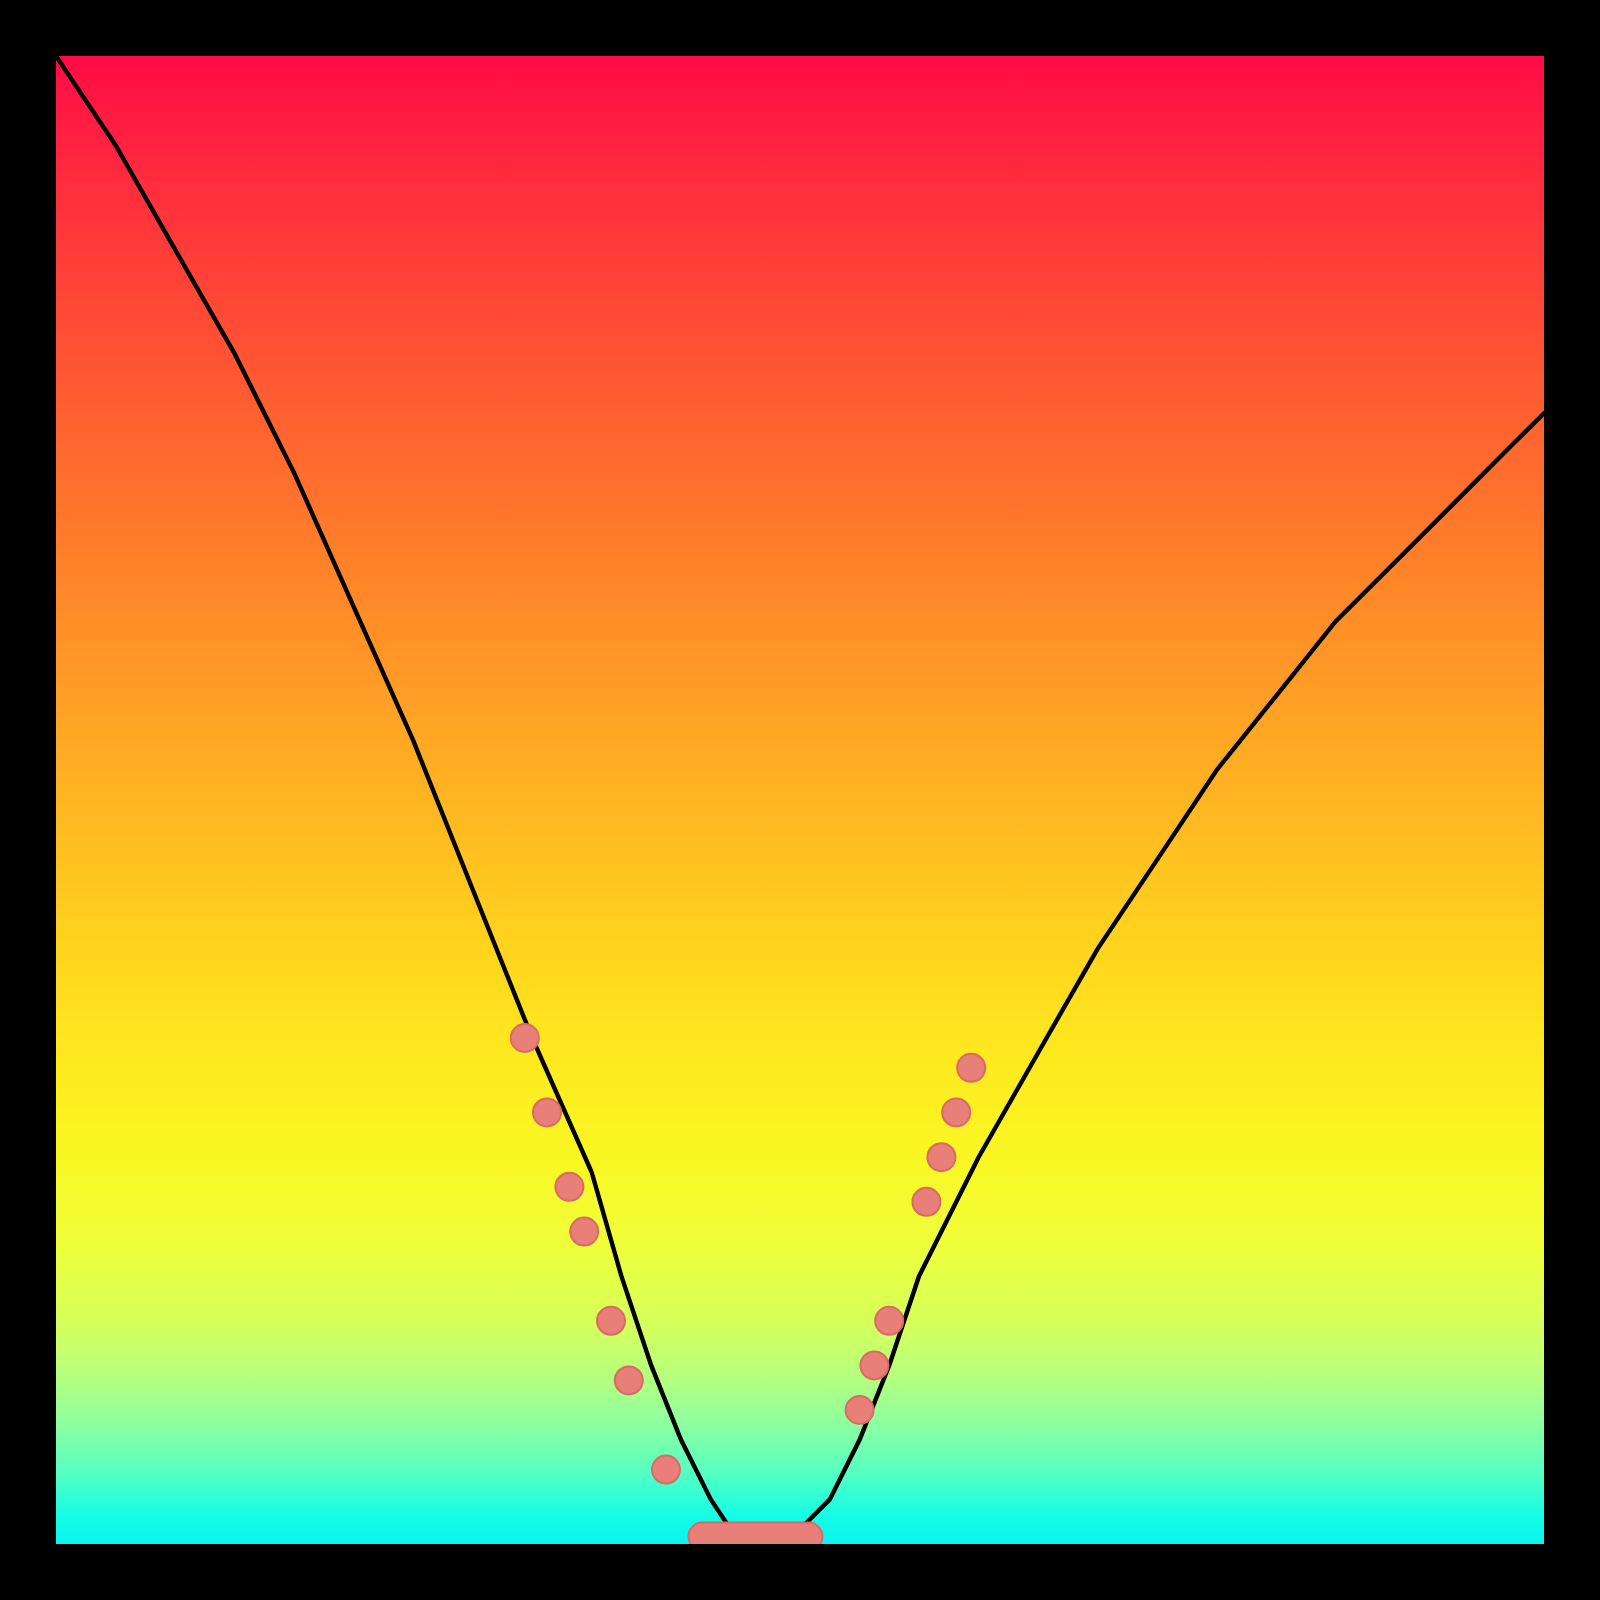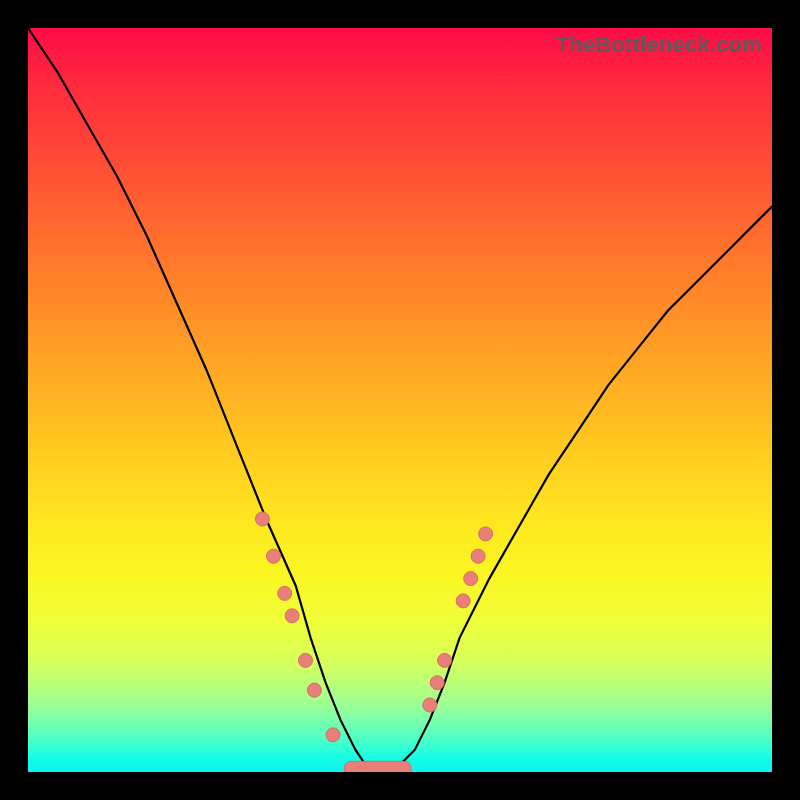--- a/index.html
+++ b/index.html
@@ -80,21 +80,20 @@
     stroke: #d86b63;
     stroke-width: 1;
   }
 </style>
 </head>
 <body>
 
 <div class="frame">
   <div class="plot">
     <div class="gradient"></div>
-    <div class="watermark">TheBottleneck.com</div>
     <svg class="curve" viewBox="0 0 744 744" preserveAspectRatio="none">
       <path class="line" d="M0.0 0.0 L29.8 44.6 L59.5 96.7 L89.3 148.8 L119.0 208.3 L148.8 275.3 L178.6 342.2 L208.3 416.6 L238.1 491.0 L267.8 558.0 L282.7 610.1 L297.6 654.7 L312.5 691.9 L327.4 721.7 L342.2 744.0 L357.1 744.0 L372.0 736.6 L386.9 721.7 L401.8 691.9 L416.6 654.7 L431.5 610.1 L461.3 550.6 L491.0 498.5 L520.8 446.4 L550.6 401.8 L580.3 357.1 L610.1 319.9 L639.8 282.7 L669.6 253.0 L699.4 223.2 L729.1 193.4 L744.0 178.6 "></path>
       <g>
           <circle cx="234.4" cy="491.0" r="7" class="dot"></circle>
           <circle cx="245.5" cy="528.2" r="7" class="dot"></circle>
           <circle cx="256.7" cy="565.4" r="7" class="dot"></circle>
           <circle cx="264.1" cy="587.8" r="7" class="dot"></circle>
           <circle cx="277.5" cy="632.4" r="7" class="dot"></circle>
           <circle cx="286.4" cy="662.2" r="7" class="dot"></circle>
           <circle cx="305.0" cy="706.8" r="7" class="dot"></circle>

